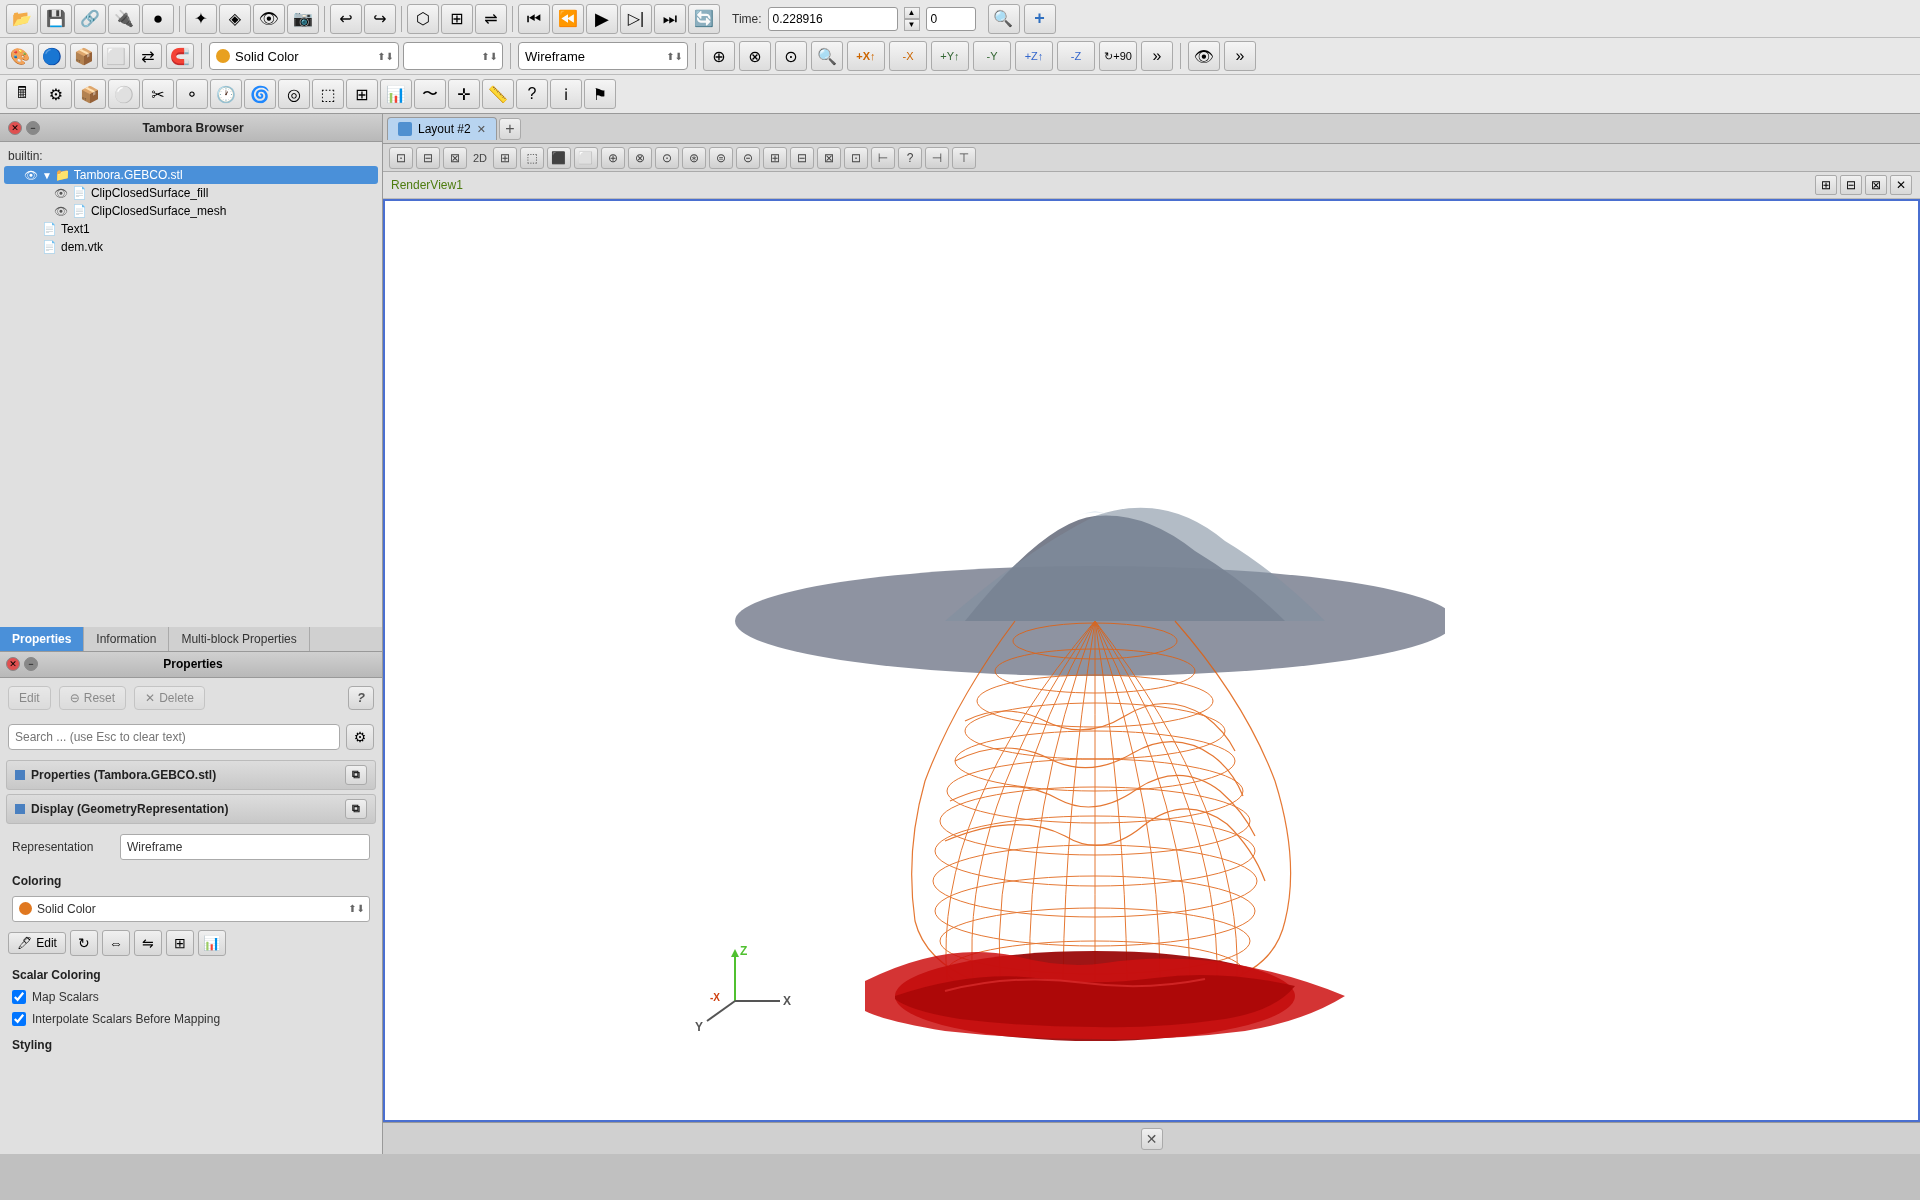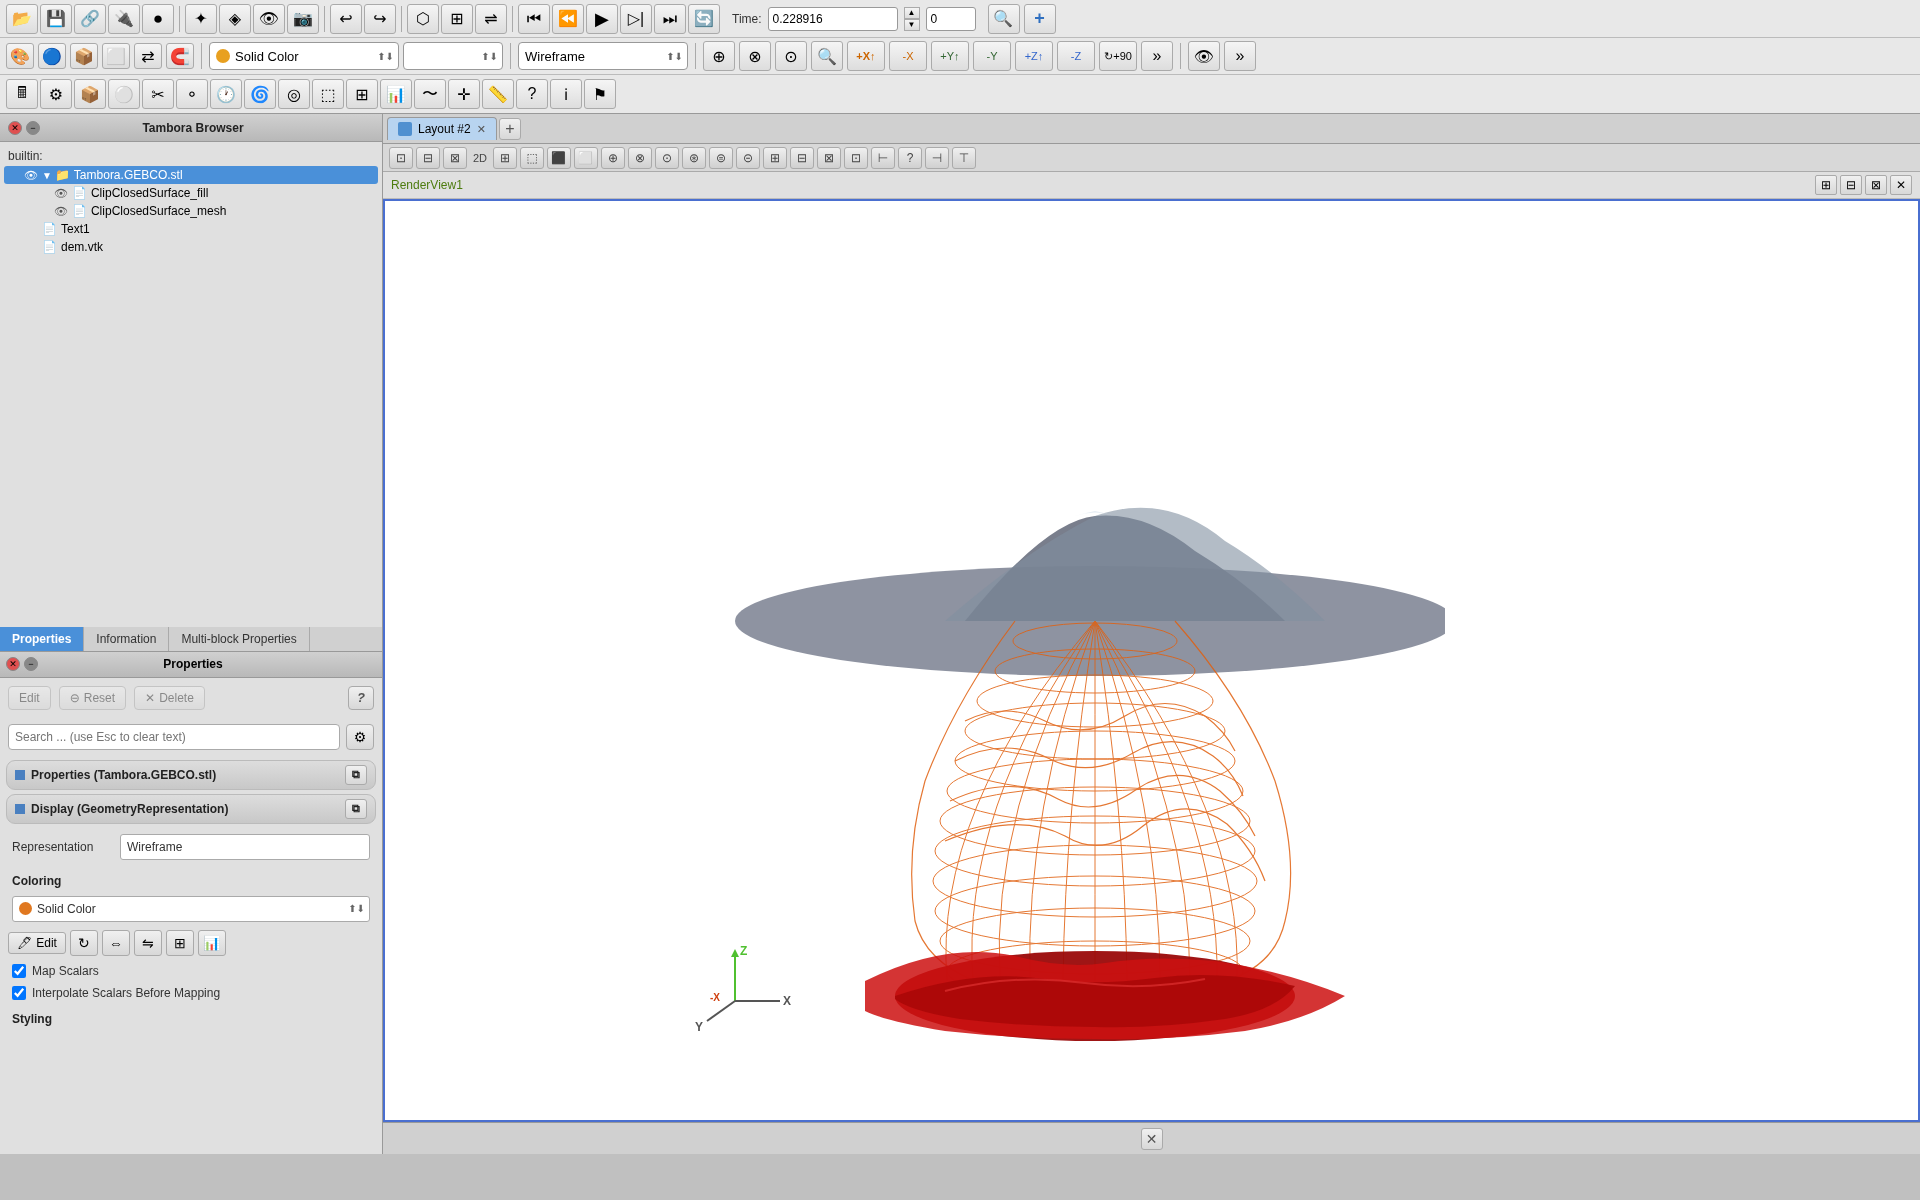--- a/index.html
+++ b/index.html
@@ -308,21 +308,21 @@
       cursor: pointer;
       font-size: 14px;
     }
 
     .section-header {
       display: flex;
       align-items: center;
       background: linear-gradient(180deg, #ddd, #c8c8c8);
       border: 1px solid #bbb;
       margin: 4px 6px;
-      border-radius: 9px;
+      border-radius: 3px;
       padding: 4px 8px;
       font-size: 12px;
       font-weight: bold;
       color: #222;
     }
     .section-header .collapse-icon {
       width: 10px;
       height: 10px;
       background: #4a80c0;
       margin-right: 6px;
@@ -876,20 +876,21 @@
           <span style="font-size:12px;">🖊</span>
           <span>Edit</span>
         </div>
         <div class="color-tool-btn">↻</div>
         <div class="color-tool-btn">⇔</div>
         <div class="color-tool-btn">⇋</div>
         <div class="color-tool-btn">⊞</div>
         <div class="color-tool-btn">📊</div>
       </div>
 
+      <div class="section-label">Scalar Coloring</div>
 
       <div class="checkbox-row">
         <input type="checkbox" checked="" style="">
         <span class="checkbox-label">Map Scalars</span>
       </div>
 
       <div class="checkbox-row">
         <input type="checkbox" checked="" style="">
         <span class="checkbox-label">Interpolate Scalars Before Mapping</span>
       </div>

